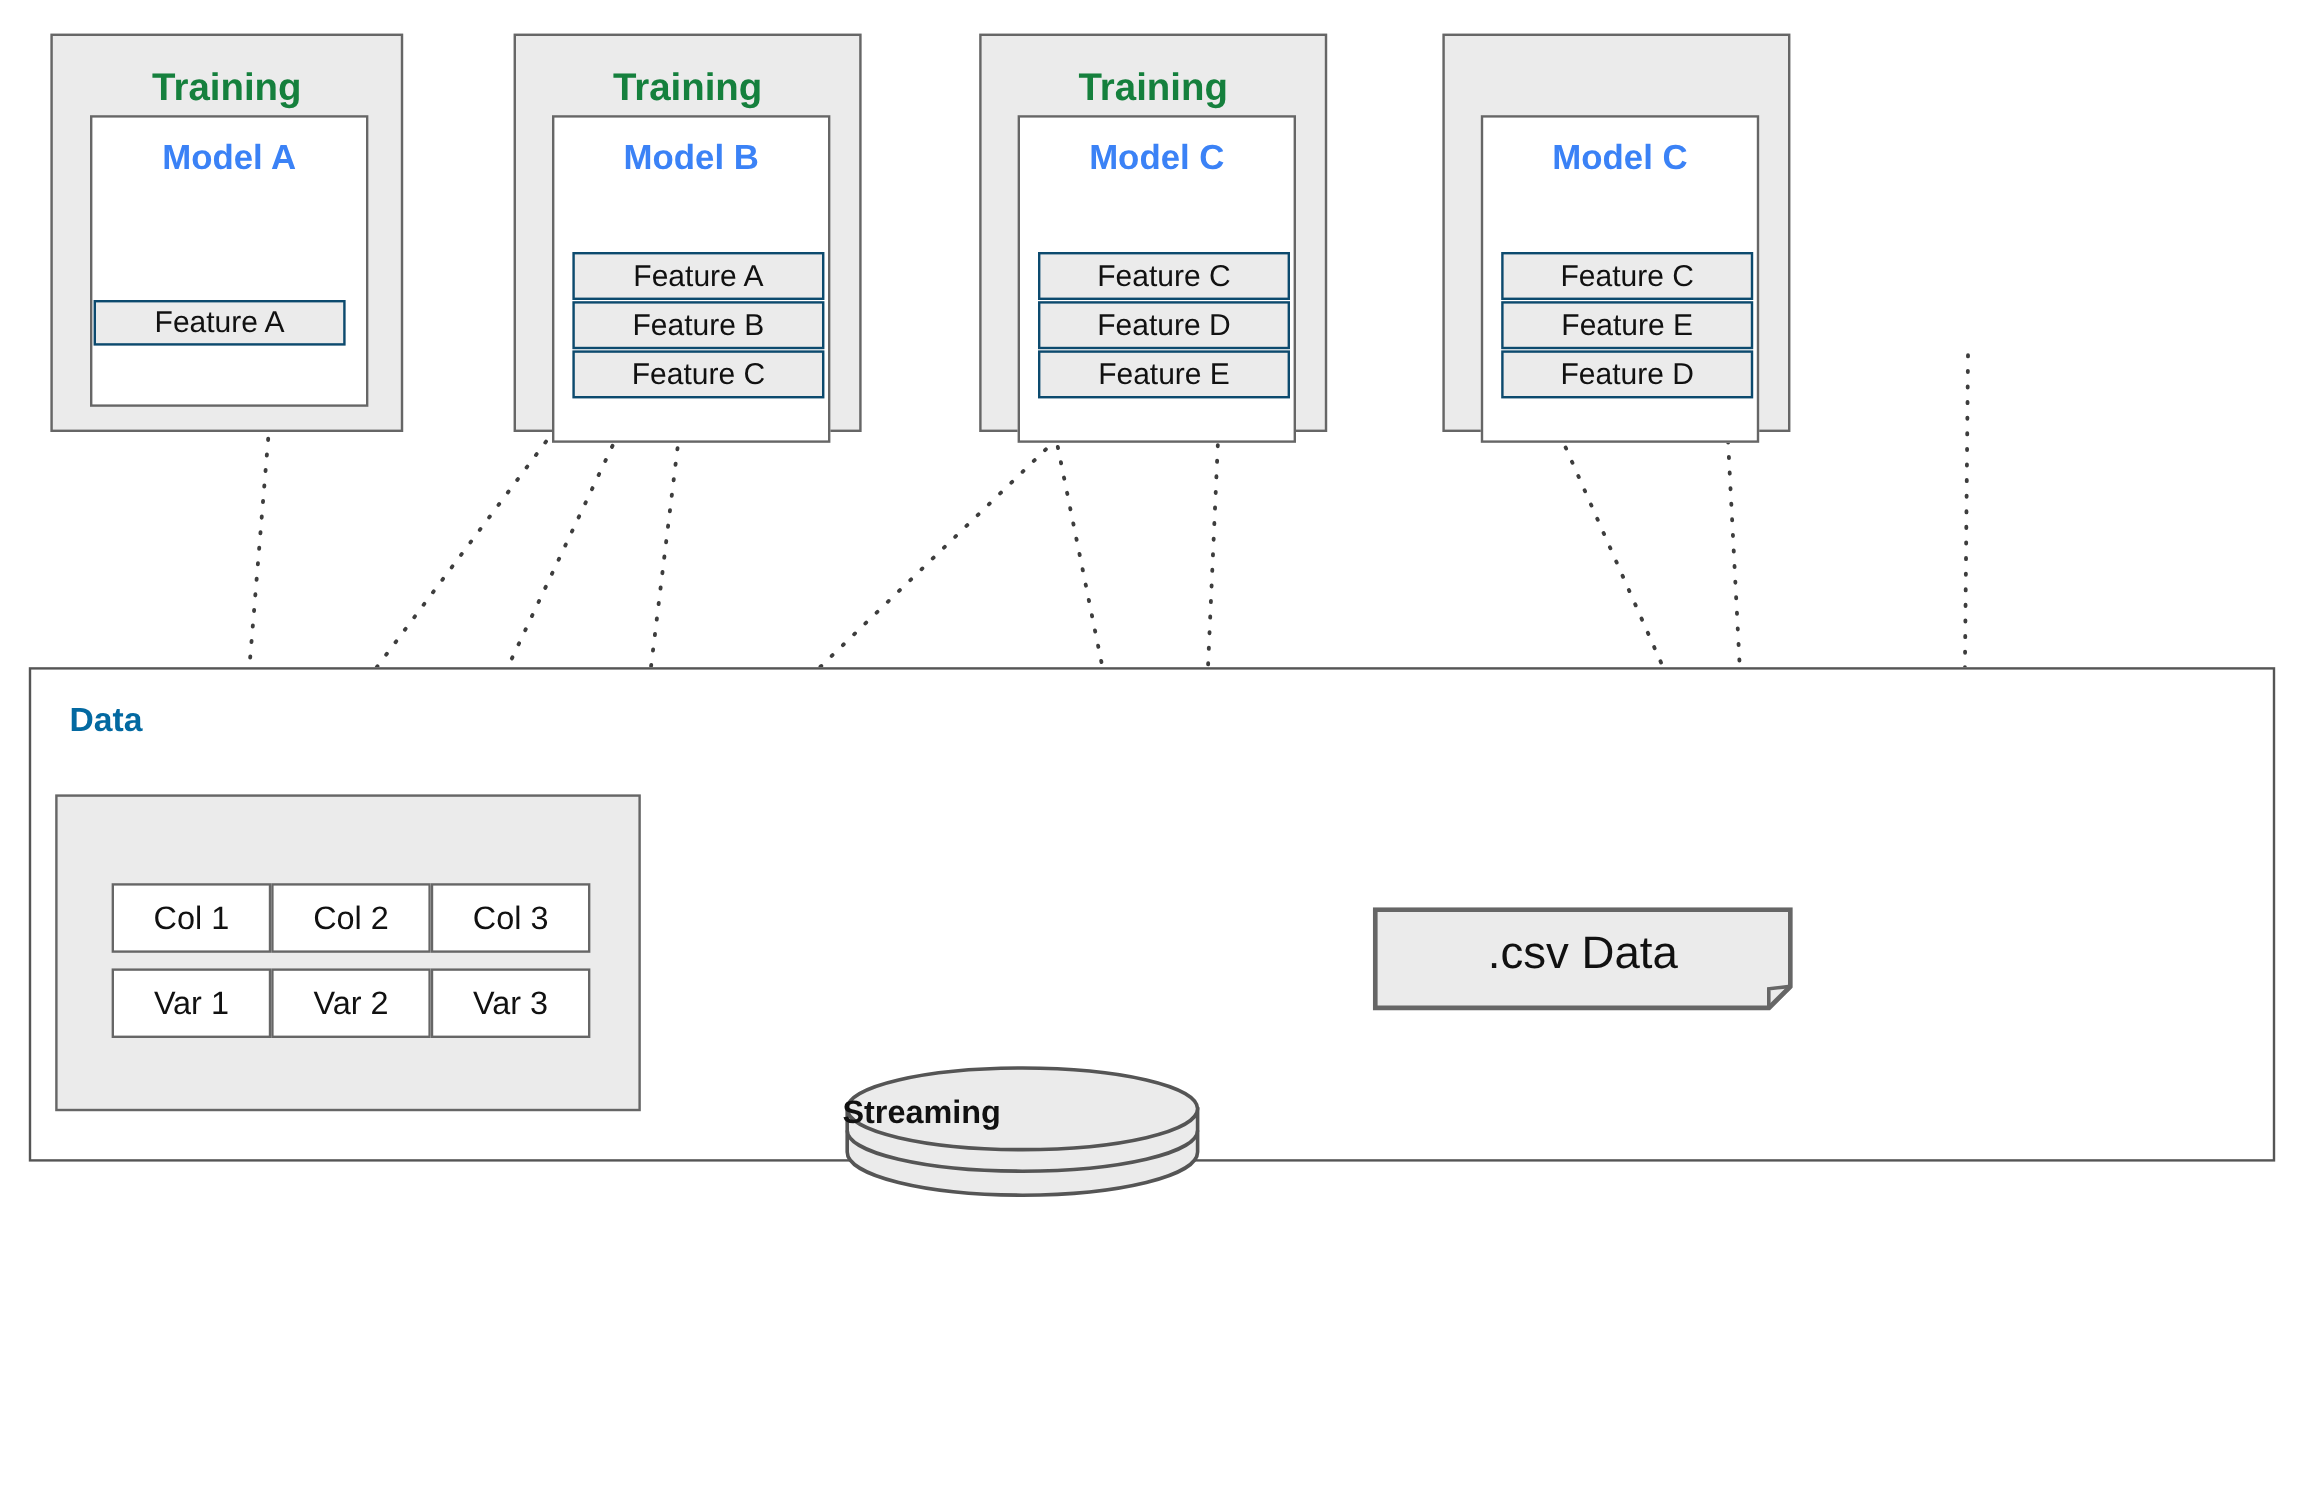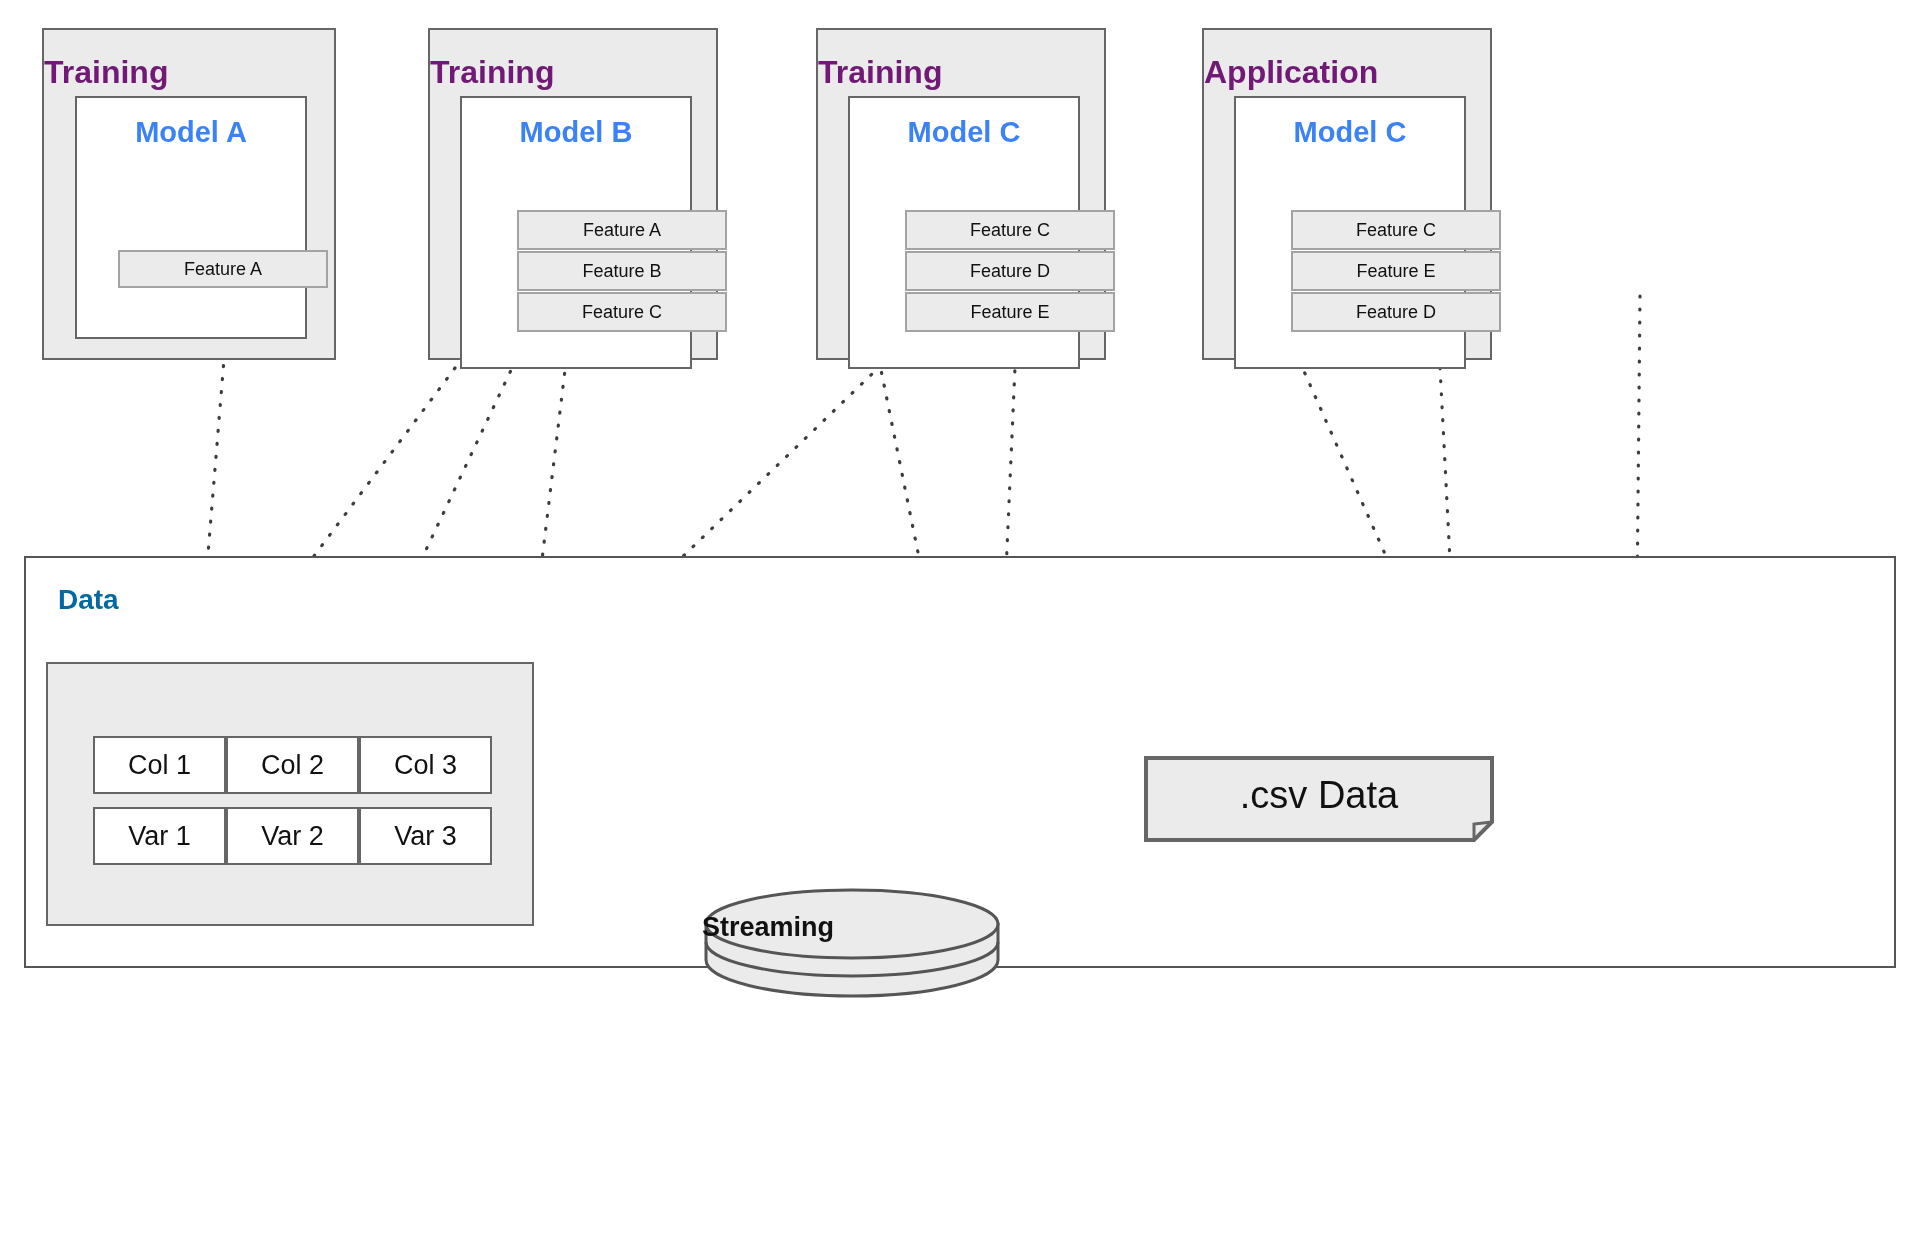--- a/index.html
+++ b/index.html
@@ -22,51 +22,51 @@
   .outer-box {
     position: absolute;
     background: #ebebeb;
     border: 2px solid #666666;
     box-sizing: border-box;
   }
   .outer-title {
     position: absolute;
     left: 0;
     right: 0;
+    text-align: center;
     font-size: 32px;
     font-weight: bold;
-    color: #701a75;
+    color: #15803d;
     letter-spacing: 0px;
   }
   .model-box {
     position: absolute;
     background: #ffffff;
     border: 2px solid #666666;
     box-sizing: border-box;
   }
   .model-title {
     position: absolute;
     left: 0;
     right: 0;
     text-align: center;
     font-size: 29px;
     font-weight: bold;
     color: #3b82f6;
   }
   .feature-box {
     position: absolute;
     background: #ebebeb;
-    border: 2px solid #a3a3a3;
+    border: 2px solid #0c4a6e;
     box-sizing: border-box;
     display: flex;
     align-items: center;
     justify-content: center;
-    font-size: 18px;
-    color: #111111;
-    margin-left: 40px;
+    font-size: 25px;
+    color: #111111;
   }
 
   
   .data-panel {
     position: absolute;
     background: #ffffff;
     border: 2px solid #555555;
     box-sizing: border-box;
   }
   .data-label {
@@ -183,21 +183,20 @@
     <div class="outer-title" style="top:24px;">Training</div>
     <div class="model-box" style="left:30px; top:66px; width:232px; height:273px;">
       <div class="model-title" style="top:18px;">Model C</div>
       <div class="feature-box" style="left:15px; top:112px; width:210px; height:40px;">Feature C</div>
       <div class="feature-box" style="left:15px; top:153px; width:210px; height:40px;">Feature D</div>
       <div class="feature-box" style="left:15px; top:194px; width:210px; height:40px;">Feature E</div>
     </div>
   </div>
 
   <div class="outer-box" style="left:1202px; top:28px; width:290px; height:332px;">
-    <div class="outer-title" style="top:24px;">Application</div>
     <div class="model-box" style="left:30px; top:66px; width:232px; height:273px;">
       <div class="model-title" style="top:18px;">Model C</div>
       <div class="feature-box" style="left:15px; top:112px; width:210px; height:40px;">Feature C</div>
       <div class="feature-box" style="left:15px; top:153px; width:210px; height:40px;">Feature E</div>
       <div class="feature-box" style="left:15px; top:194px; width:210px; height:40px;">Feature D</div>
     </div>
   </div>
 
   <div class="data-panel" style="left:24px; top:556px; width:1872px; height:412px;">
     <div class="data-label" style="left:32px; top:26px;">Data</div>

